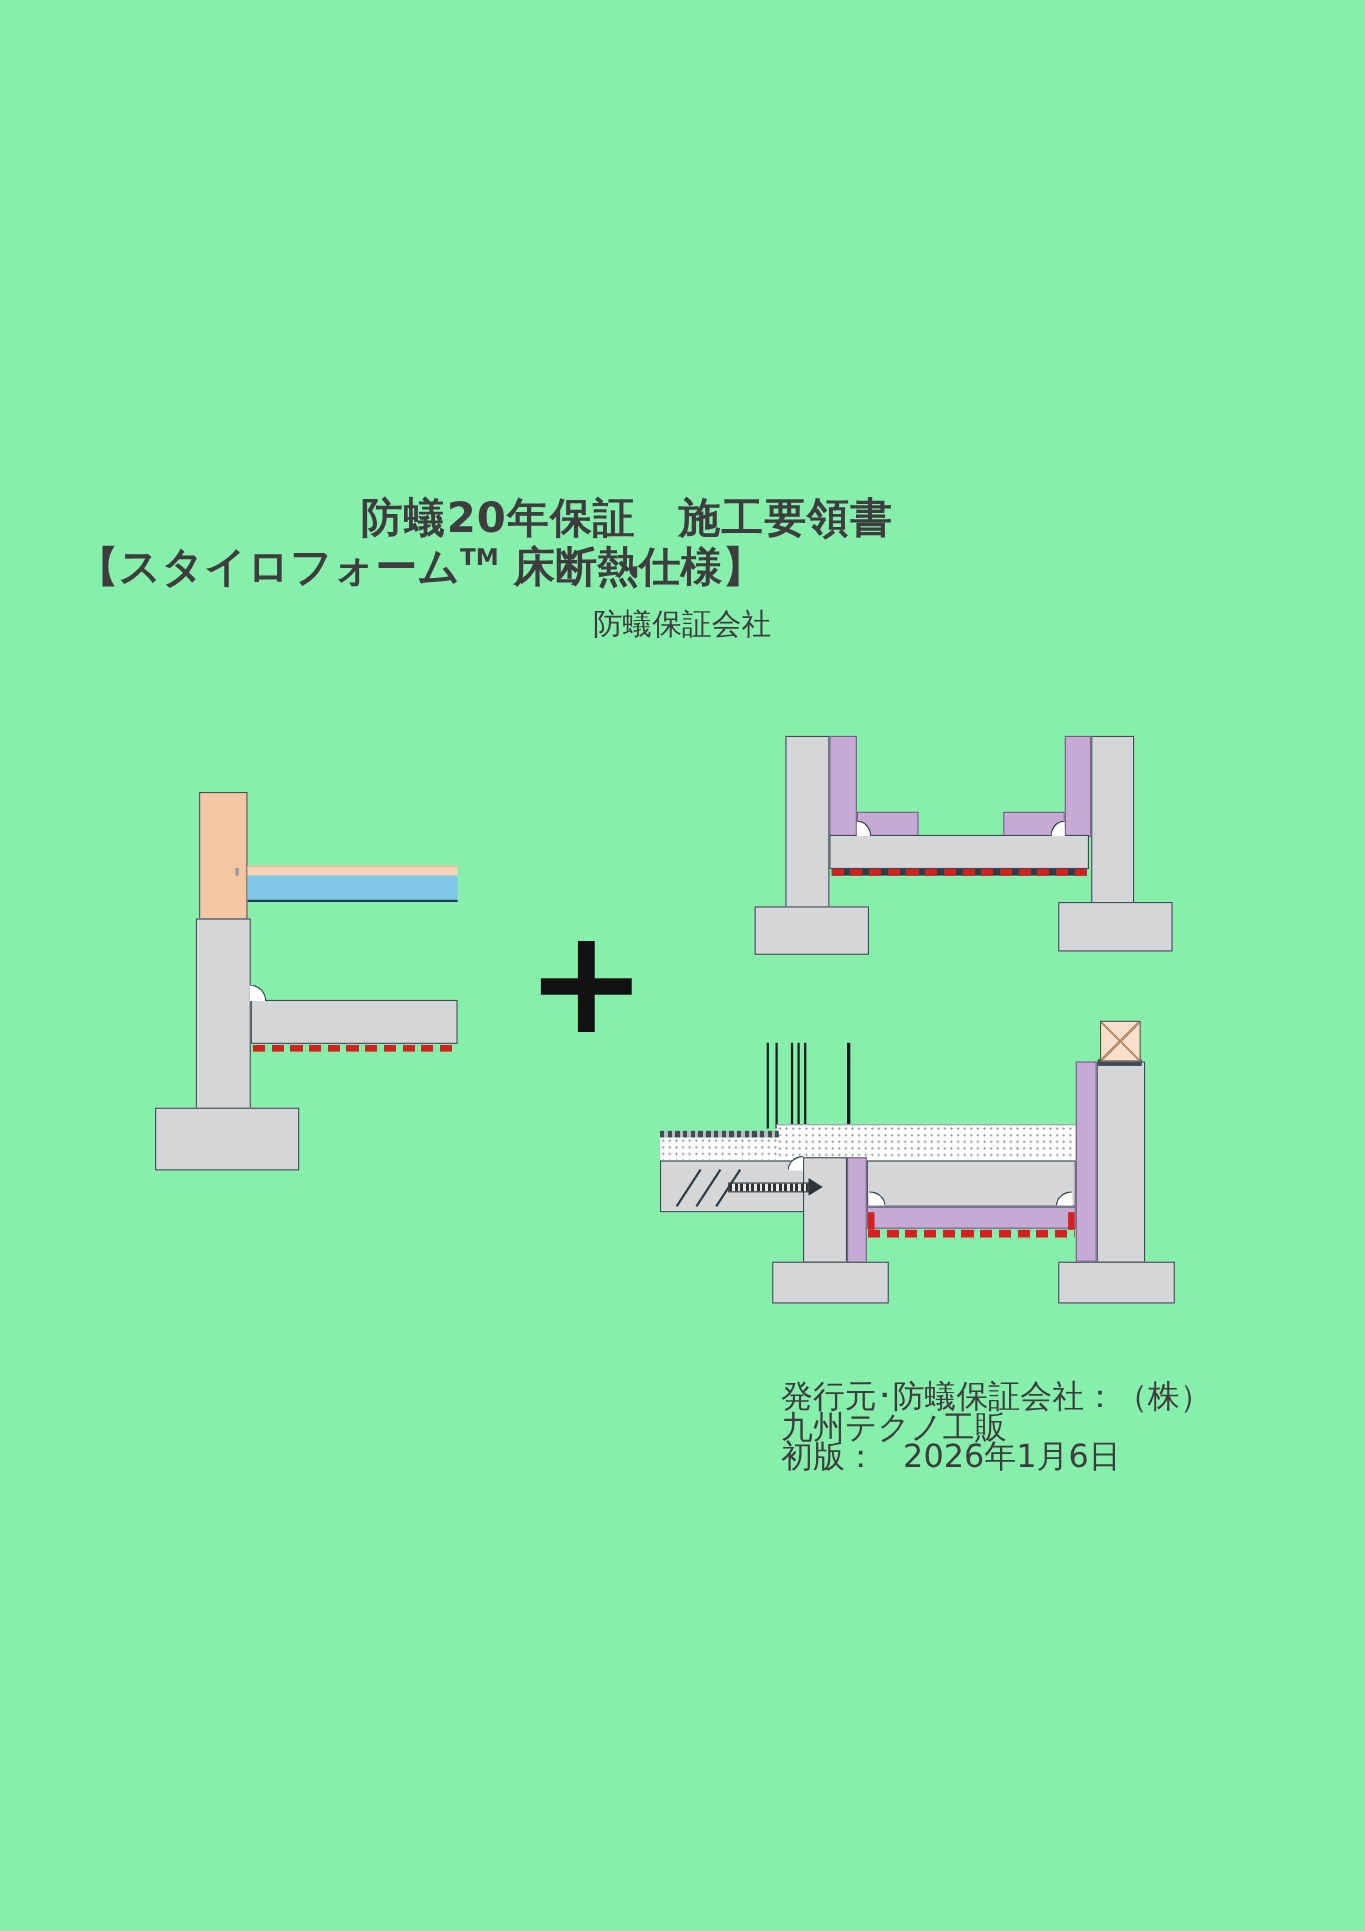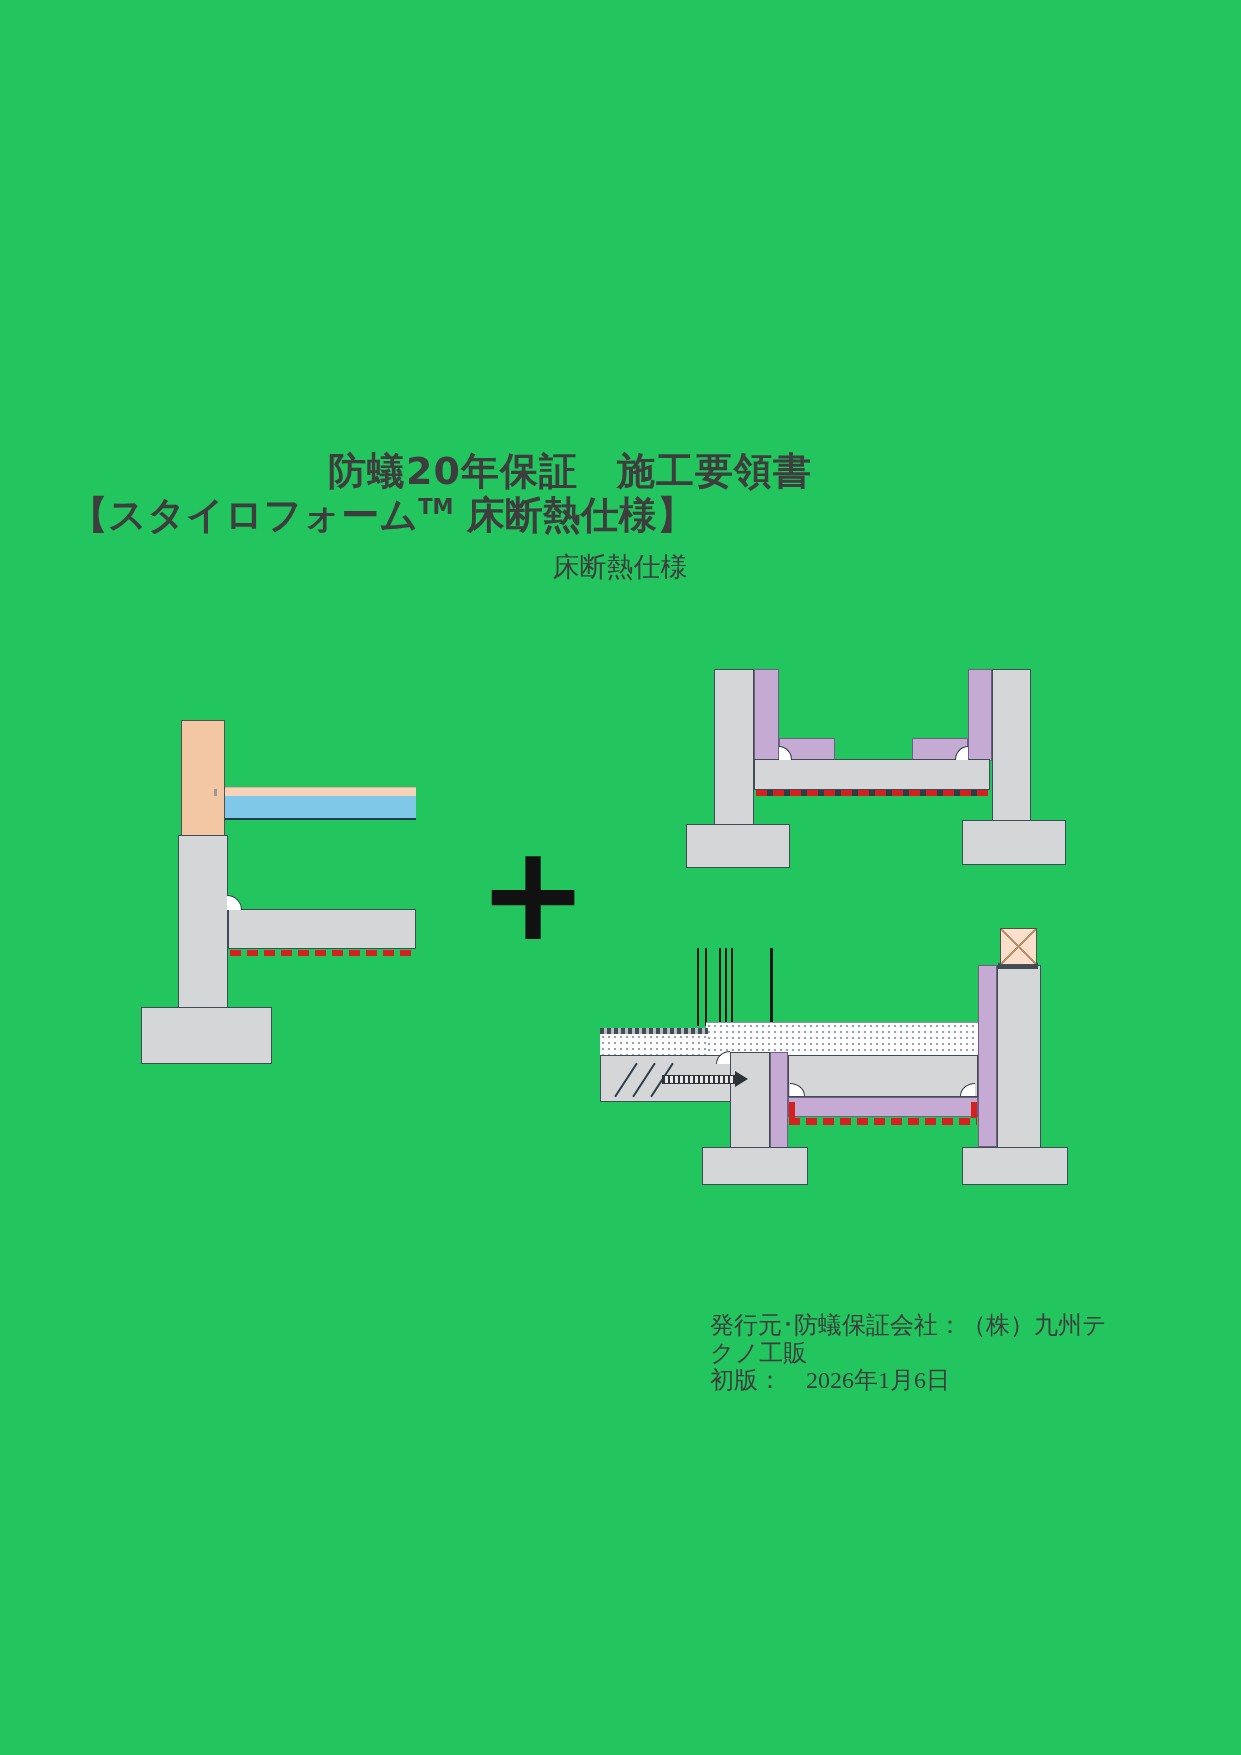--- a/index.html
+++ b/index.html
@@ -10,21 +10,21 @@
     --purple-border:#6f6080;
     --wood:#f4c7a4;
     --floor-strip:#f7d3ba;
     --styrofoam-blue:#80c8e8;
     --blue-border:#1e3c55;
     --termite-red:#d62020;
     --lumber-fill:#fae0cb;
     --sill-dark:#3f4b55;
   }
   html,body{margin:0;padding:0;background:#fff;}
-  .page{position:relative;width:1241px;height:1755px;background:#22c55e;overflow:hidden;
+  .page{position:relative;width:1241px;height:1755px;background:#86efac;overflow:hidden;
         font-family:"DejaVu Sans","Liberation Sans",sans-serif;color:var(--text);}
   .abs{position:absolute;box-sizing:border-box;}
 
   
   .t1{left:70px;top:446px;width:1000px;text-align:center;font-size:38px;font-weight:bold;letter-spacing:1px;}
   .t2{left:70px;top:490px;width:1000px;text-align:left;font-size:38px;font-weight:bold;}
   .t2 .tm{font-size:21px;font-weight:bold;position:relative;top:-14px;letter-spacing:0;}
   .t3{left:120px;top:549px;width:1000px;text-align:center;font-size:27px;}
 
   
@@ -104,33 +104,33 @@
   .br-red-h{left:789px;top:1118px;width:188px;height:7px;}
   .br-red-tl{left:789px;top:1102px;width:6px;height:16px;}
   .br-red-tr{left:971px;top:1102px;width:6px;height:16px;}
   .br-pvr{left:978px;top:965px;width:19px;height:182px;}
   .br-stem-r{left:997px;top:965px;width:44px;height:183px;}
   .br-sill{left:998px;top:963px;width:40px;height:6px;}
   .br-wood{left:1000px;top:928px;width:37px;height:37px;}
   .br-foot-r{left:962px;top:1147px;width:106px;height:38px;}
 
   
-  .footer{left:710px;top:1312px;width:420px;font-size:24px;line-height:27.5px;font-family:Liberation Serif, serif;}
+  .footer{left:710px;top:1256px;width:420px;font-size:29px;line-height:27.5px;}
   .footer .gap{display:inline-block;margin-left:24px;}
 </style>
 </head>
 <body>
 
 <div class="page">
 
   <div class="abs t1">防蟻20年保証　施工要領書</div>
   <div class="abs t2">
     <span>【スタイロフォーム</span><span class="tm">TM</span><span> 床断熱仕様】</span>
   </div>
-  <div class="abs t3">床断熱仕様</div>
+  <div class="abs t3">防蟻保証会社</div>
 
   <div>
     <div class="abs wood ld-post"></div>
     <div class="abs ld-mark"></div>
     <div class="abs ld-floor"></div>
     <div class="abs ld-blue"></div>
     <div class="abs concrete ld-stem"></div>
     <div class="abs concrete ld-slab"></div>
     <div class="abs arc arc-tr ld-arc"></div>
     <div class="abs reddash ld-red"></div>

